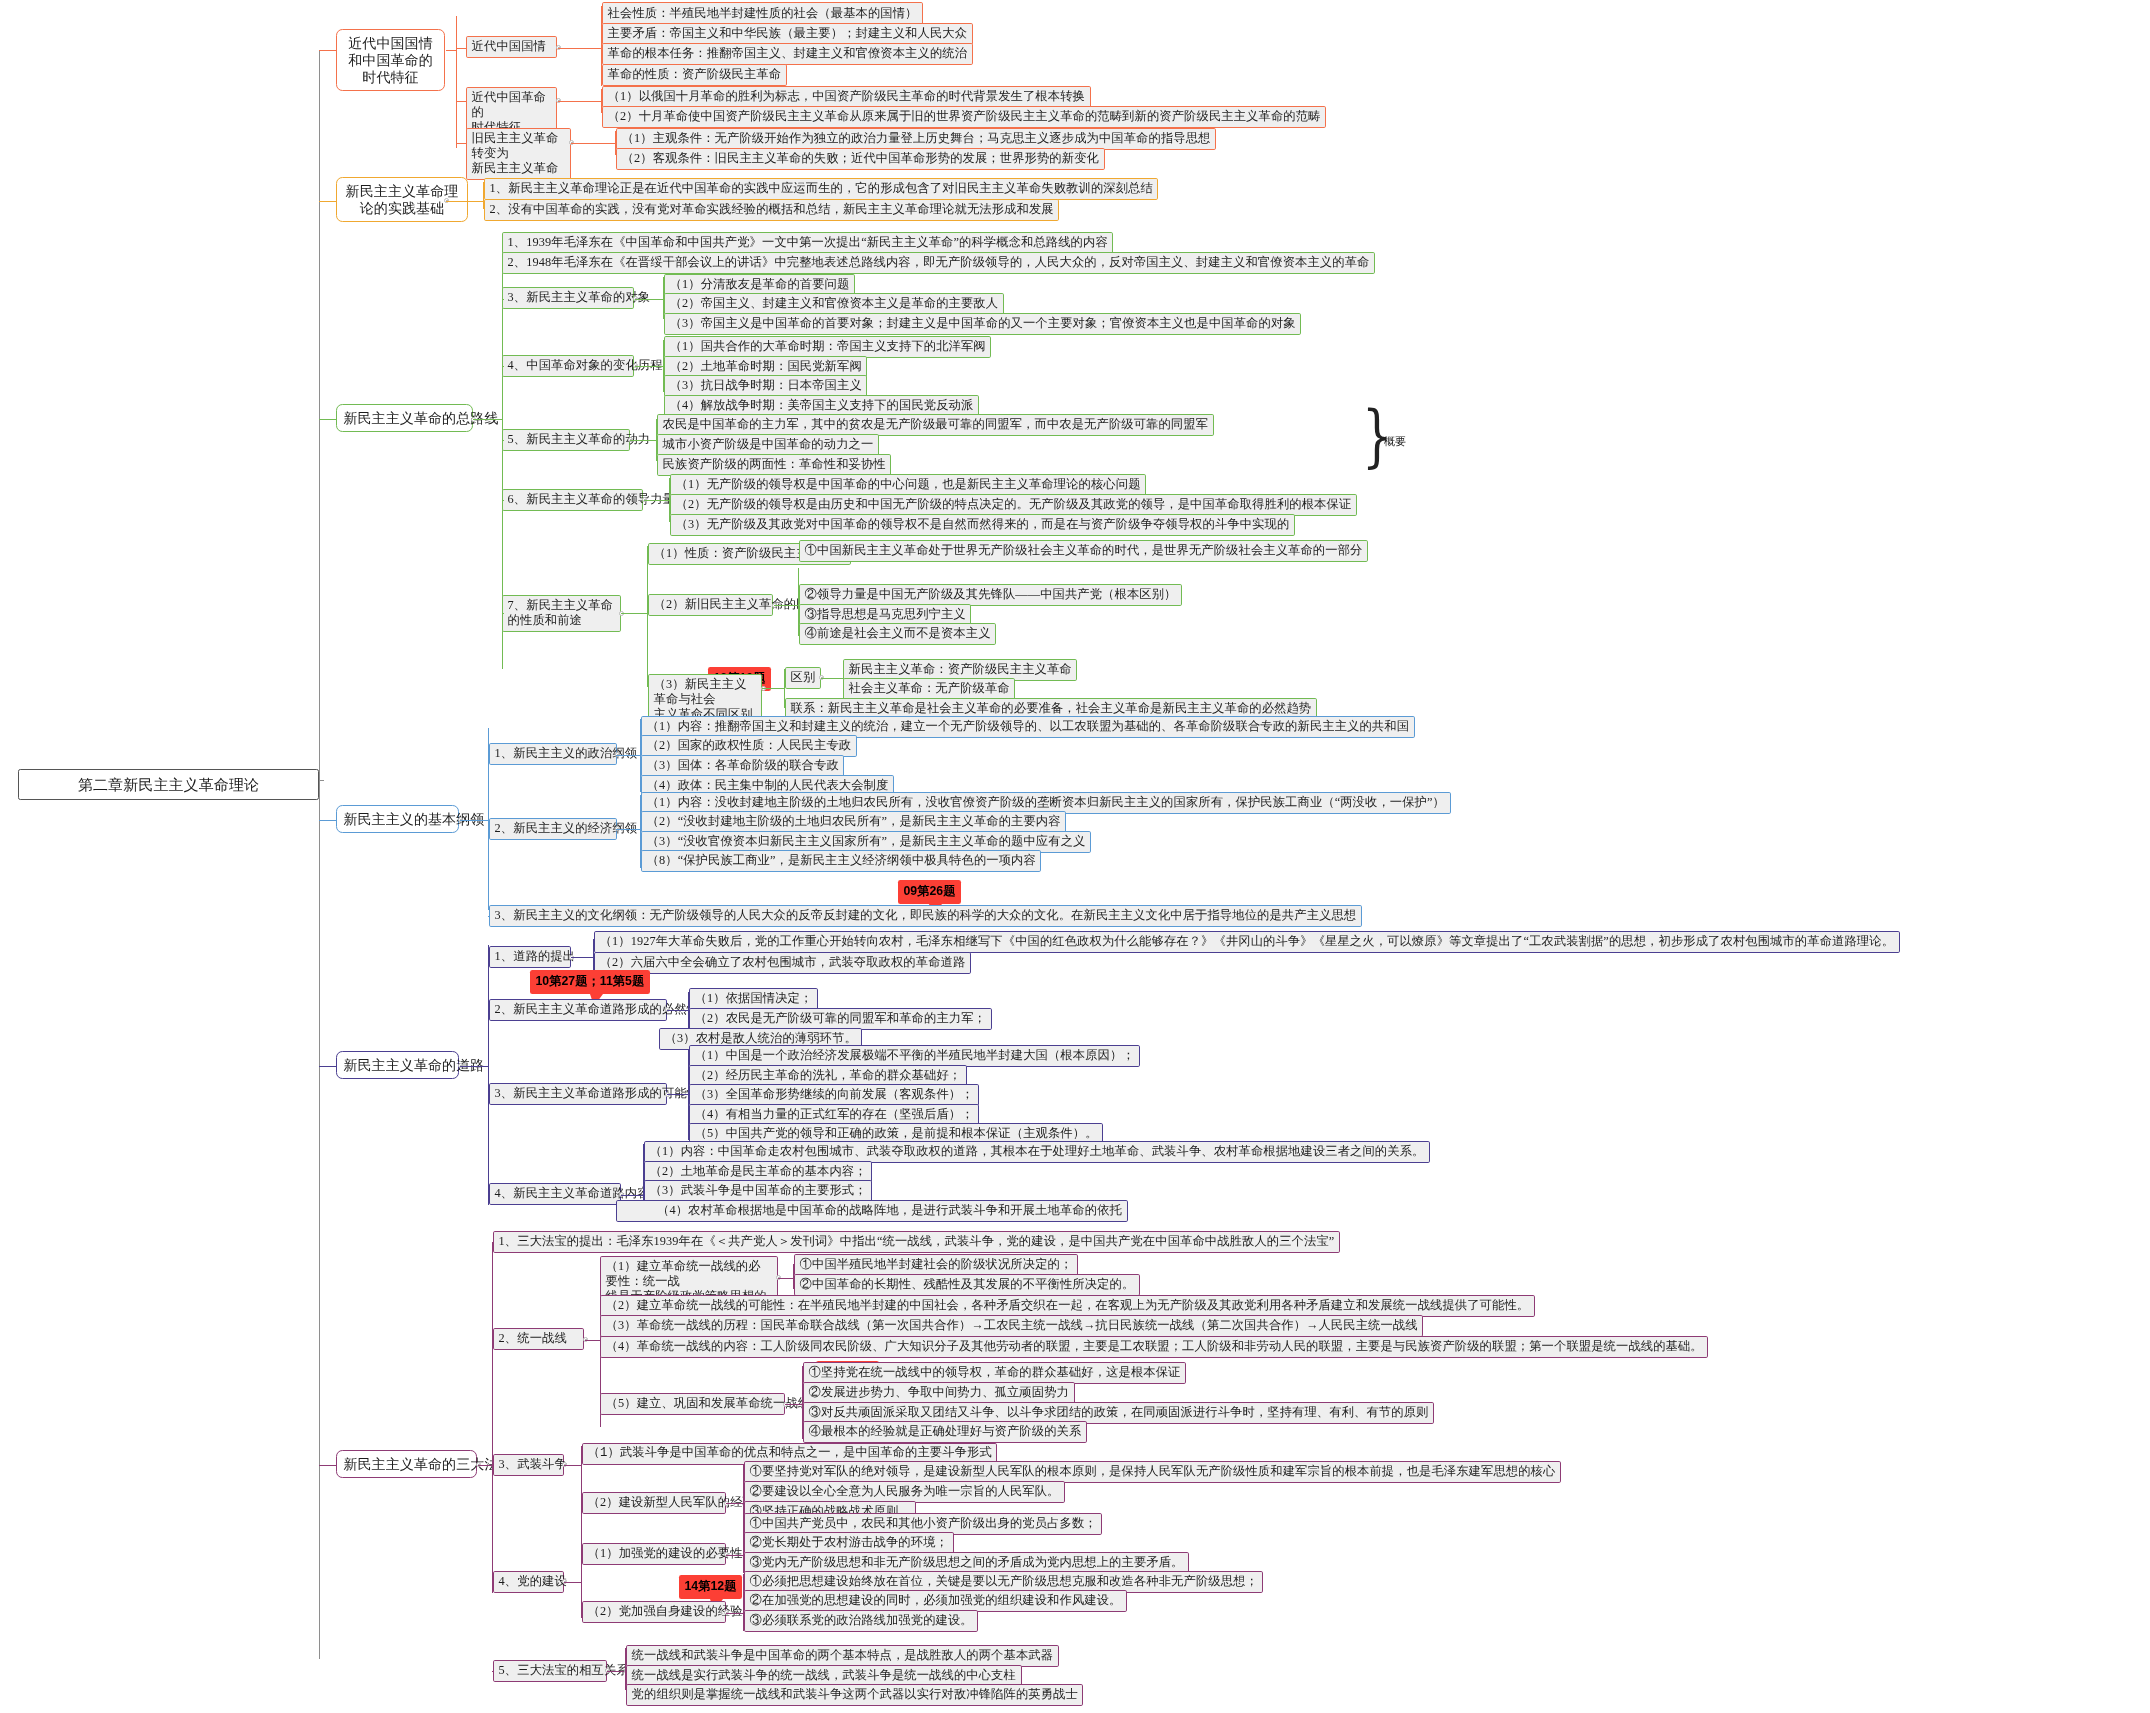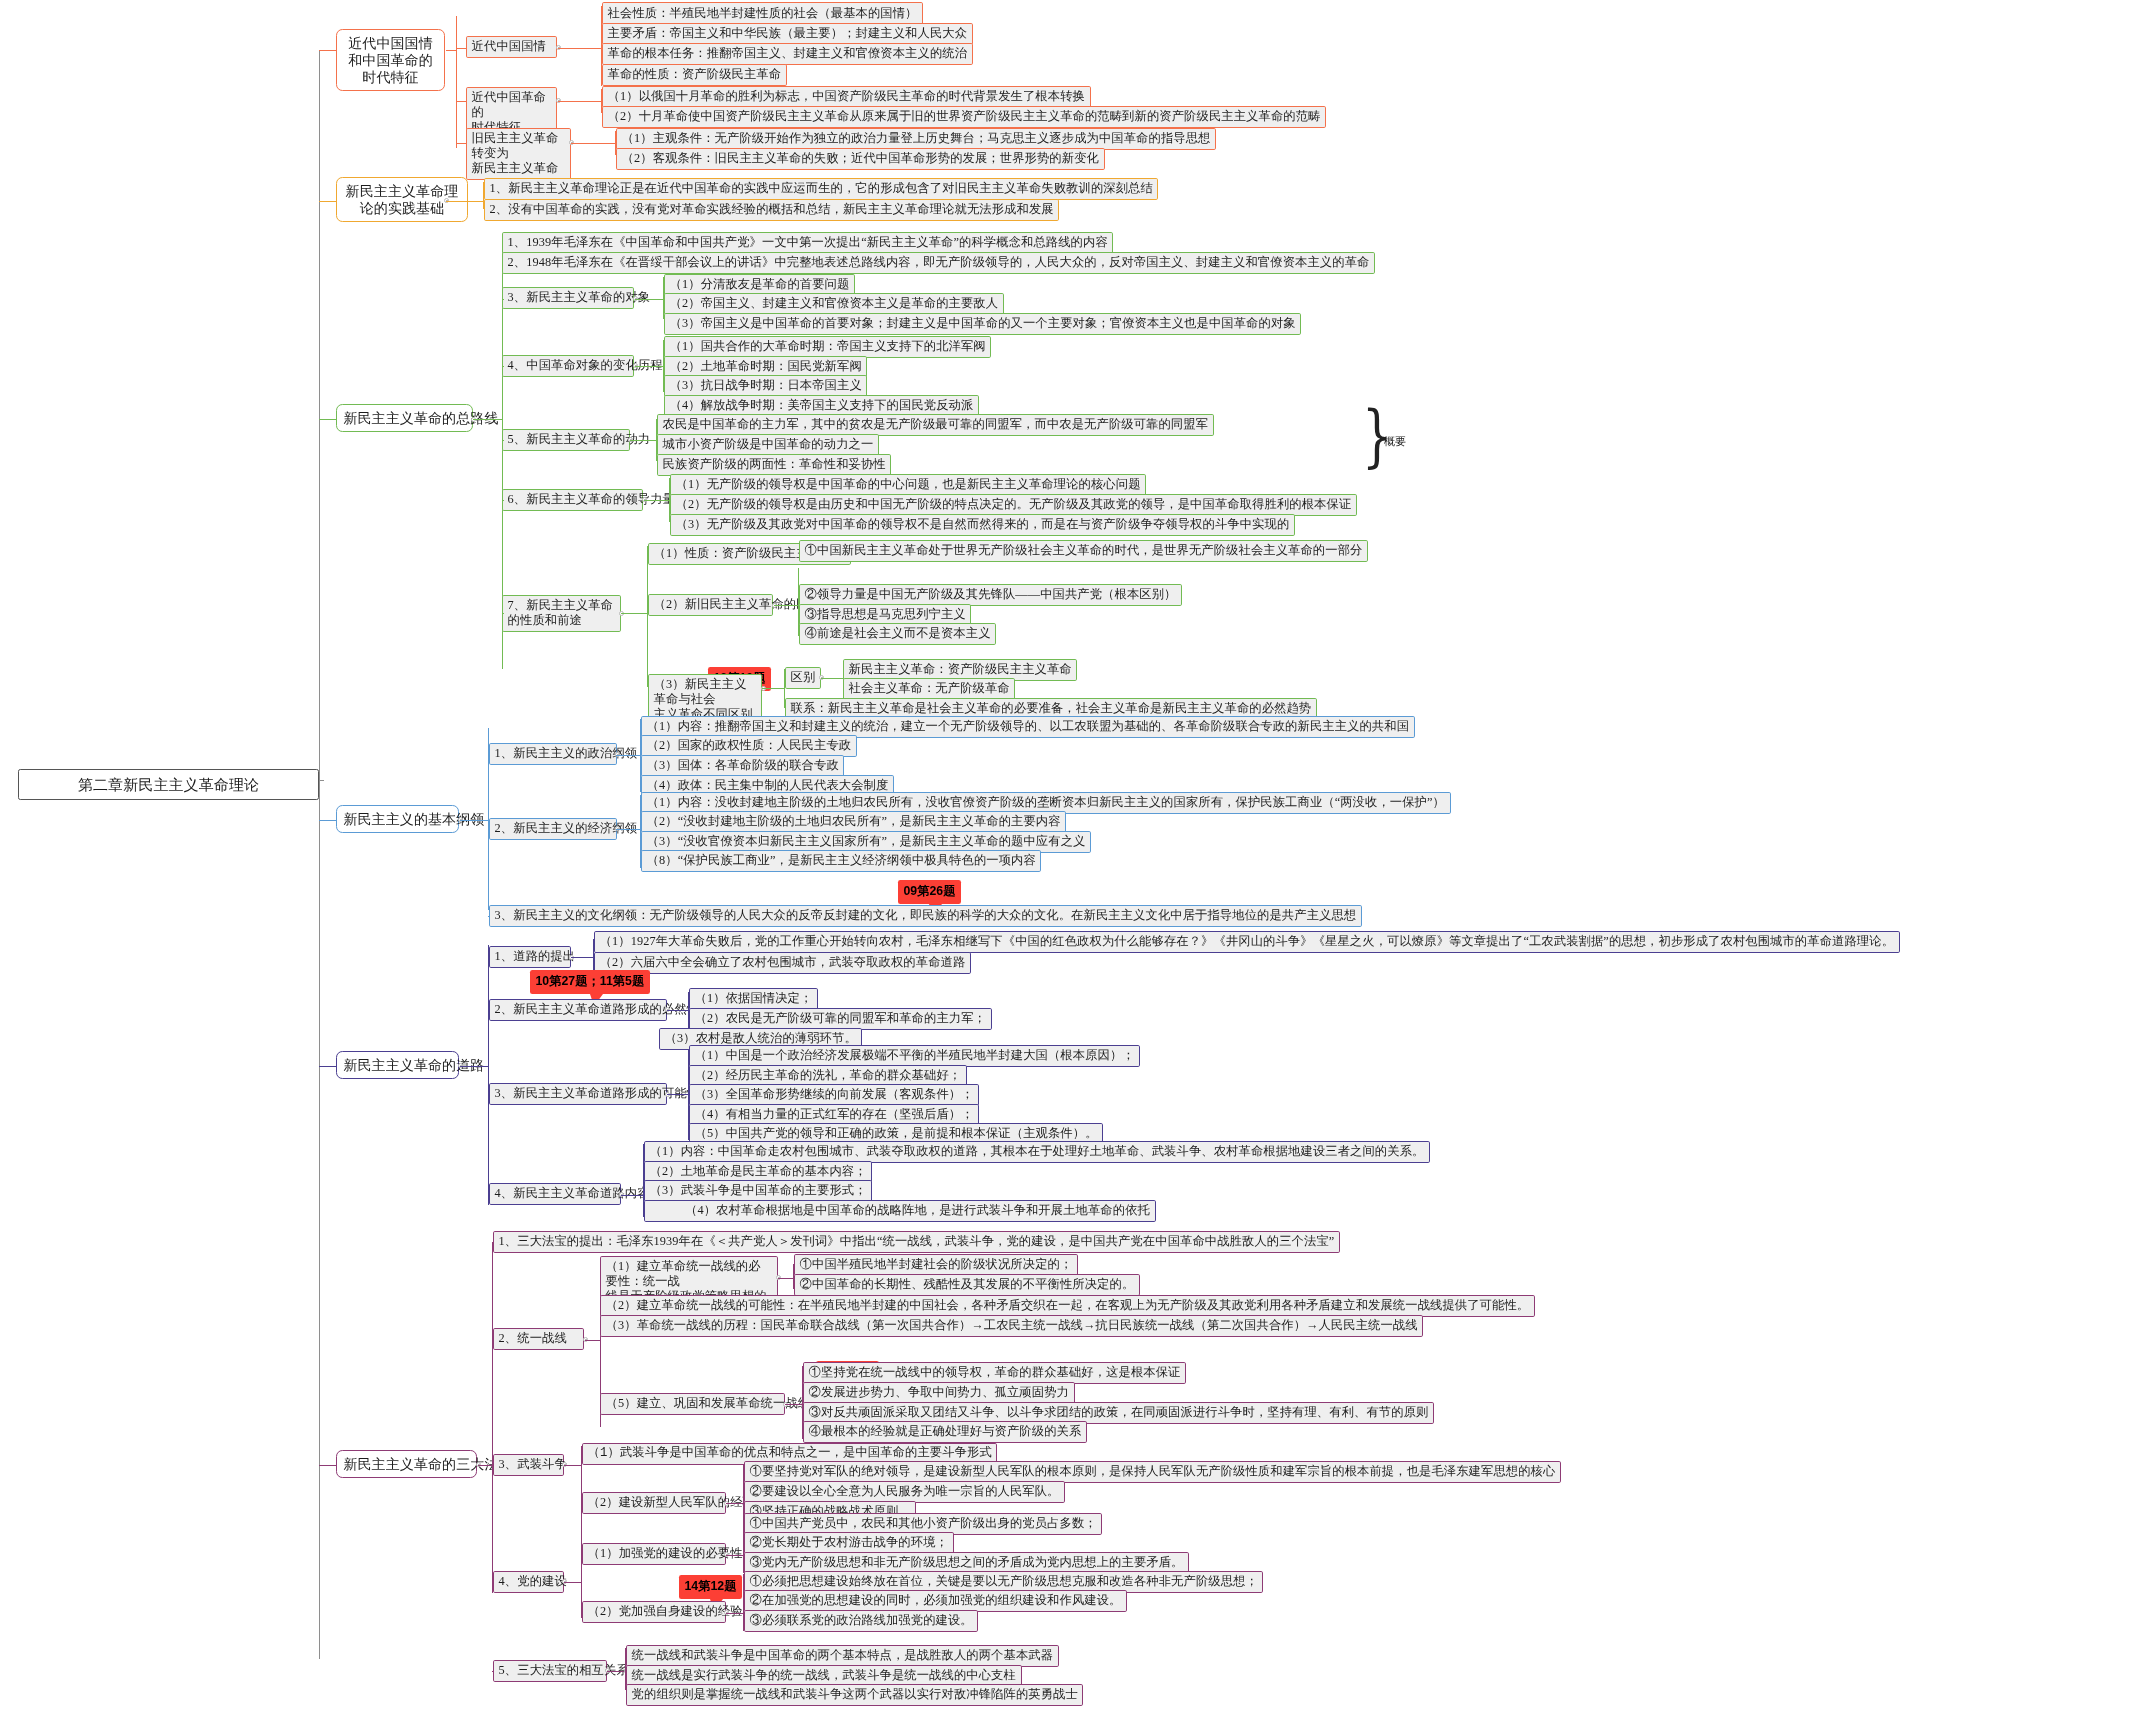--- a/index.html
+++ b/index.html
@@ -333,21 +333,21 @@
 
   <div class="badge" style="left:645px; top:1144px;">14第11题</div>
   <div class="node lv2 c-purple" style="left:489px; top:1183px; width:132px;">4、新民主主义革命道路内容</div>
   <div class="ln h r-purple" style="left:488px; top:1195px; width:1.8px;"></div>
   <div class="dot" style="left:619px; top:1192px;"></div>
   <div class="ln v r-purple" style="left:643px; top:1144px; height:73px;"></div>
   <div class="ln h r-purple" style="left:621px; top:1195px; width:23px;"></div>
   <div class="node lv3 c-purple" style="left:644px; top:1141px;">（1）内容：中国革命走农村包围城市、武装夺取政权的道路，其根本在于处理好土地革命、武装斗争、农村革命根据地建设三者之间的关系。</div>
   <div class="node lv3 c-purple" style="left:644px; top:1161px;">（2）土地革命是民主革命的基本内容；</div>
   <div class="node lv3 c-purple" style="left:644px; top:1180px;">（3）武装斗争是中国革命的主要形式；</div>
-  <div class="node lv3 c-purple" style="left:644px; top:1200px;padding-left:40px;">（4）农村革命根据地是中国革命的战略阵地，是进行武装斗争和开展土地革命的依托</div>
+  <div class="node lv3 c-purple" style="left:616px; top:1200px;padding-left:40px;">（4）农村革命根据地是中国革命的战略阵地，是进行武装斗争和开展土地革命的依托</div>
 
   <div class="node branch c-magenta" style="left:336px; top:1450px; width:141px;">新民主主义革命的三大法宝</div>
   <div class="ln h r-magenta" style="left:319px; top:1465px; width:18px;"></div>
   <div class="dot" style="left:476px; top:1462px;"></div>
   <div class="ln v r-magenta" style="left:492px; top:1242px; height:351px;"></div>
   <div class="ln h r-magenta" style="left:478px; top:1465px; width:15.5px;"></div>
 
   <div class="node lv2 c-magenta" style="left:493px; top:1231px;">1、三大法宝的提出：毛泽东1939年在《＜共产党人＞发刊词》中指出“统一战线，武装斗争，党的建设，是中国共产党在中国革命中战胜敌人的三个法宝”</div>
   <div class="ln h r-magenta" style="left:492px; top:1242px; width:1.8px;"></div>
 
@@ -360,20 +360,21 @@
   <div class="node lv3 c-magenta" style="left:600px; top:1256px; width:178px; white-space:pre-line;">（1）建立革命统一战线的必要性：统一战
 线是无产阶级政党策略思想的重要内容</div>
   <div class="dot" style="left:776px; top:1275px;"></div>
   <div class="ln v r-magenta" style="left:793px; top:1264px; height:25px;"></div>
   <div class="ln h r-magenta" style="left:778px; top:1278px; width:16px;"></div>
   <div class="node lv4 c-magenta" style="left:794px; top:1254px;font-family:Liberation Serif, serif;">①中国半殖民地半封建社会的阶级状况所决定的；</div>
   <div class="node lv4 c-magenta" style="left:794px; top:1274px;">②中国革命的长期性、残酷性及其发展的不平衡性所决定的。</div>
 
   <div class="node lv3 c-magenta" style="left:600px; top:1295px;">（2）建立革命统一战线的可能性：在半殖民地半封建的中国社会，各种矛盾交织在一起，在客观上为无产阶级及其政党利用各种矛盾建立和发展统一战线提供了可能性。</div>
   <div class="node lv3 c-magenta" style="left:600px; top:1315px;">（3）革命统一战线的历程：国民革命联合战线（第一次国共合作）→工农民主统一战线→抗日民族统一战线（第二次国共合作）→人民民主统一战线</div>
+  <div class="node lv3 c-magenta" style="left:600px; top:1336px;">（4）革命统一战线的内容：工人阶级同农民阶级、广大知识分子及其他劳动者的联盟，主要是工农联盟；工人阶级和非劳动人民的联盟，主要是与民族资产阶级的联盟；第一个联盟是统一战线的基础。</div>
 
   <div class="badge" style="left:816px; top:1361px;">07第25题</div>
 
   <div class="node lv3 c-magenta" style="left:600px; top:1393px; width:185px;">（5）建立、巩固和发展革命统一战线的实践经验</div>
   <div class="dot" style="left:783px; top:1402px;"></div>
   <div class="ln v r-magenta" style="left:802px; top:1366px; height:73px;"></div>
   <div class="ln h r-magenta" style="left:785px; top:1404px; width:17.3px;"></div>
   <div class="node lv4 c-magenta" style="left:803px; top:1362px;">①坚持党在统一战线中的领导权，革命的群众基础好，这是根本保证</div>
   <div class="node lv4 c-magenta" style="left:803px; top:1382px;">②发展进步势力、争取中间势力、孤立顽固势力</div>
   <div class="node lv4 c-magenta" style="left:803px; top:1402px;">③对反共顽固派采取又团结又斗争、以斗争求团结的政策，在同顽固派进行斗争时，坚持有理、有利、有节的原则</div>

